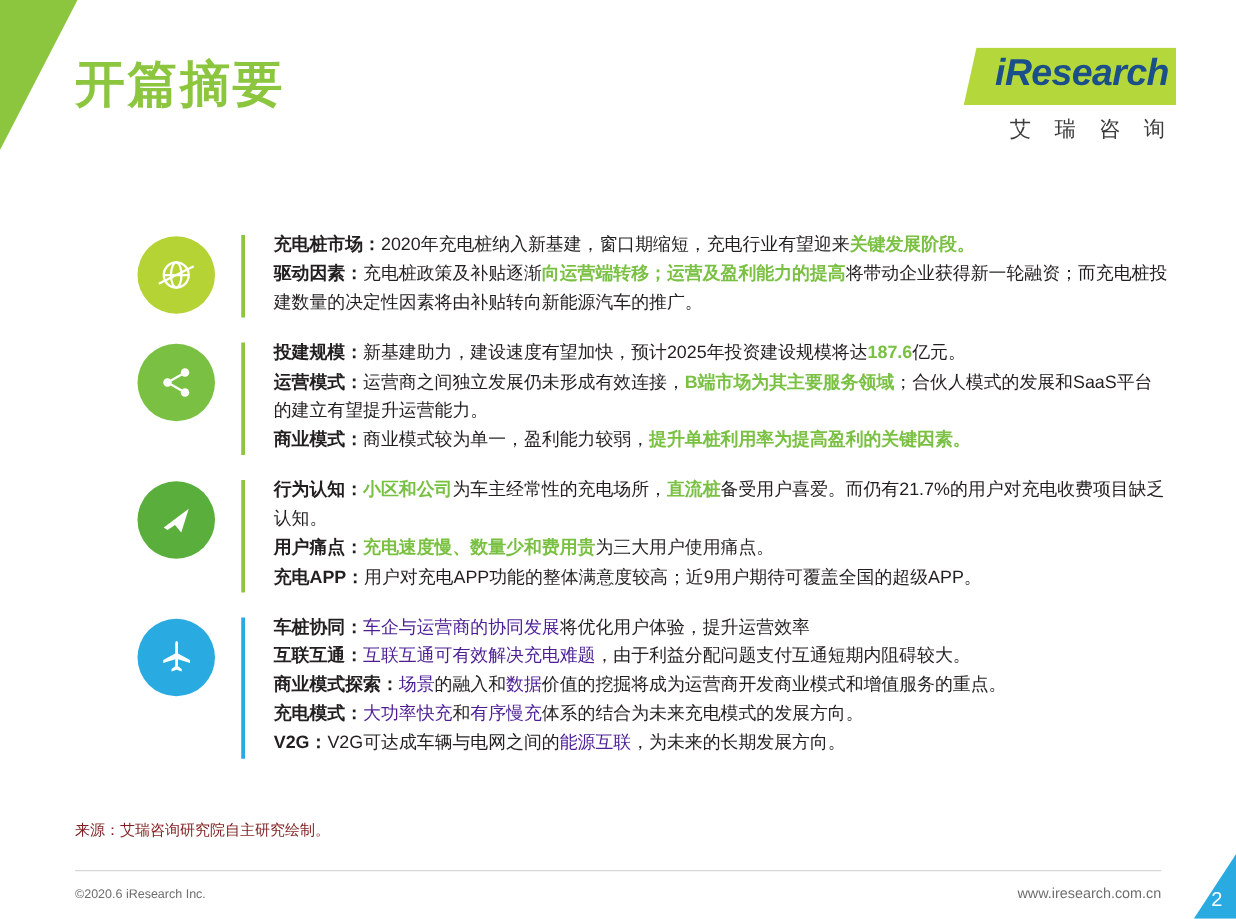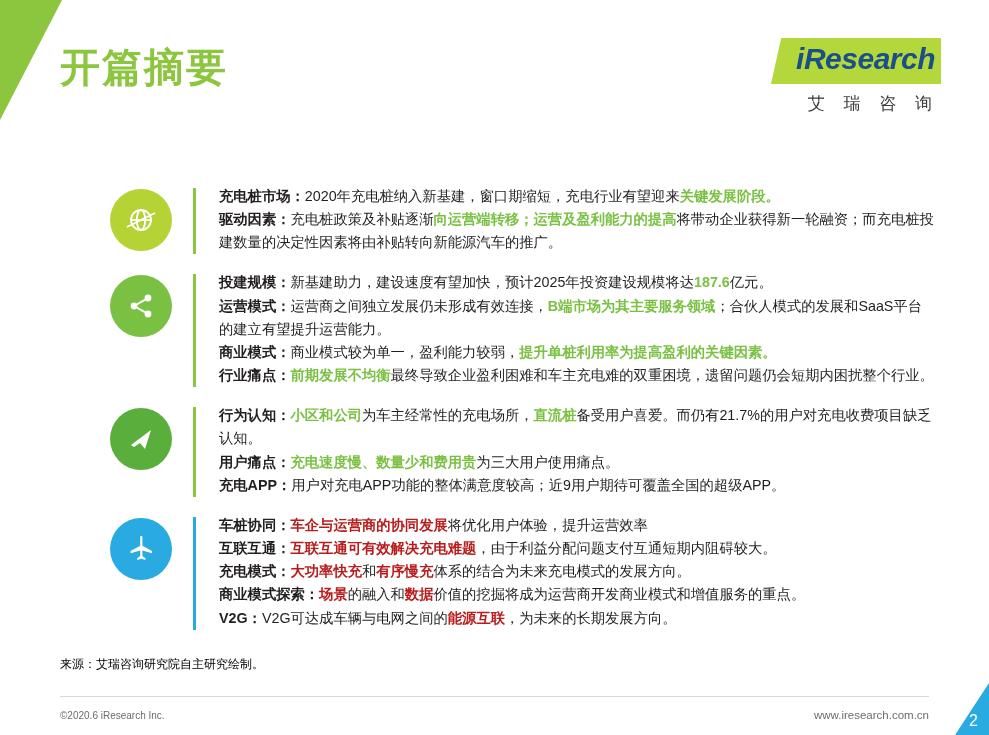--- a/index.html
+++ b/index.html
@@ -120,27 +120,27 @@
   .vbar.blue { background: #29abe2; }
   .text-cell {
     flex: 1;
     padding-left: 18px;
     font-size: 14.3px;
     line-height: 1.62;
     color: #231f20;
   }
   .lbl { font-weight: bold; color: #231f20; }
   .hl-green { color: #7ac143; font-weight: bold; }
-  .hl-blue  { color: #b91c1c; font-weight: bold; }
+  .hl-blue  { color: #4c1d95; font-weight: normal; }
   
   .source {
     position: absolute;
     left: 60px; bottom: 62px;
     font-size: 12px;
-    color: #000000;
+    color: #7f1d1d;
   }
   .rule {
     position: absolute;
     left: 60px; bottom: 38px;
     width: 869px;
     height: 1px;
     background: #d7d7d7;
   }
   .copyright {
     position: absolute;
@@ -232,23 +232,20 @@
       <div class="text-cell">
         <div>
           <span class="lbl">投建规模：</span><span>新基建助力，建设速度有望加快，预计2025年投资建设规模将达</span><span class="hl-green">187.6</span><span>亿元。</span>
         </div>
         <div>
           <span class="lbl">运营模式：</span><span>运营商之间独立发展仍未形成有效连接，</span><span class="hl-green">B端市场为其主要服务领域</span><span>；合伙人模式的发展和SaaS平台的建立有望提升运营能力。</span>
         </div>
         <div>
           <span class="lbl">商业模式：</span><span>商业模式较为单一，盈利能力较弱，</span><span class="hl-green">提升单桩利用率为提高盈利的关键因素。</span>
         </div>
-        <div>
-          <span class="lbl">行业痛点：</span><span class="hl-green">前期发展不均衡</span><span>最终导致企业盈利困难和车主充电难的双重困境，遗留问题仍会短期内困扰整个行业。</span>
-        </div>
       </div>
     </div>
 
     <div class="row">
       <div class="icon-cell">
         <div class="circle c3">
           <svg width="32" height="32" viewBox="0 0 32 32" fill="#ffffff">
             <path d="M6 22 L26 7 L20 26 L15 20 L9 24 Z"></path>
           </svg>
         </div>
@@ -281,24 +278,24 @@
           <div class="vbar blue"></div>
         </div>
       <div class="text-cell">
         <div>
           <span class="lbl">车桩协同：</span><span class="hl-blue">车企与运营商的协同发展</span><span>将优化用户体验，提升运营效率</span>
         </div>
         <div>
           <span class="lbl">互联互通：</span><span class="hl-blue">互联互通可有效解决充电难题</span><span>，由于利益分配问题支付互通短期内阻碍较大。</span>
         </div>
         <div>
+          <span class="lbl">商业模式探索：</span><span class="hl-blue">场景</span><span>的融入和</span><span class="hl-blue">数据</span><span>价值的挖掘将成为运营商开发商业模式和增值服务的重点。</span>
+        </div>
+        <div>
           <span class="lbl">充电模式：</span><span class="hl-blue">大功率快充</span><span>和</span><span class="hl-blue">有序慢充</span><span>体系的结合为未来充电模式的发展方向。</span>
-        </div>
-        <div>
-          <span class="lbl">商业模式探索：</span><span class="hl-blue">场景</span><span>的融入和</span><span class="hl-blue">数据</span><span>价值的挖掘将成为运营商开发商业模式和增值服务的重点。</span>
         </div>
         <div>
           <span class="lbl">V2G：</span><span>V2G可达成车辆与电网之间的</span><span class="hl-blue">能源互联</span><span>，为未来的长期发展方向。</span>
         </div>
       </div>
     </div>
 
   </div>
 
   <div class="source">来源：艾瑞咨询研究院自主研究绘制。</div>

